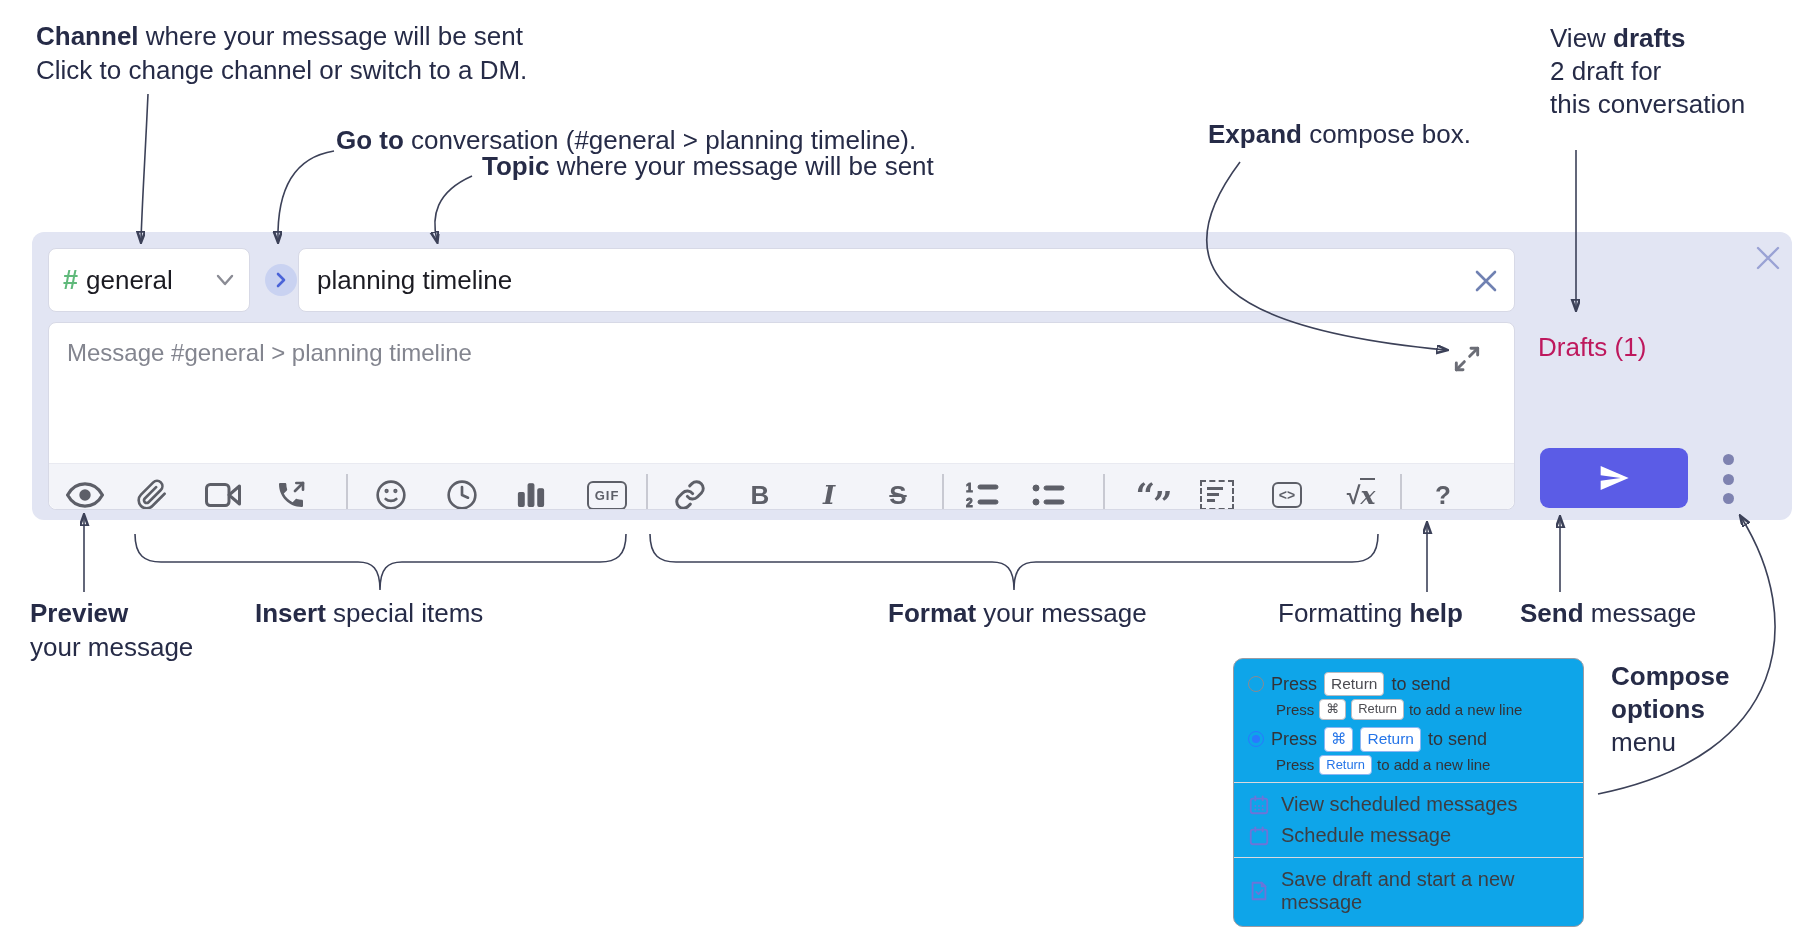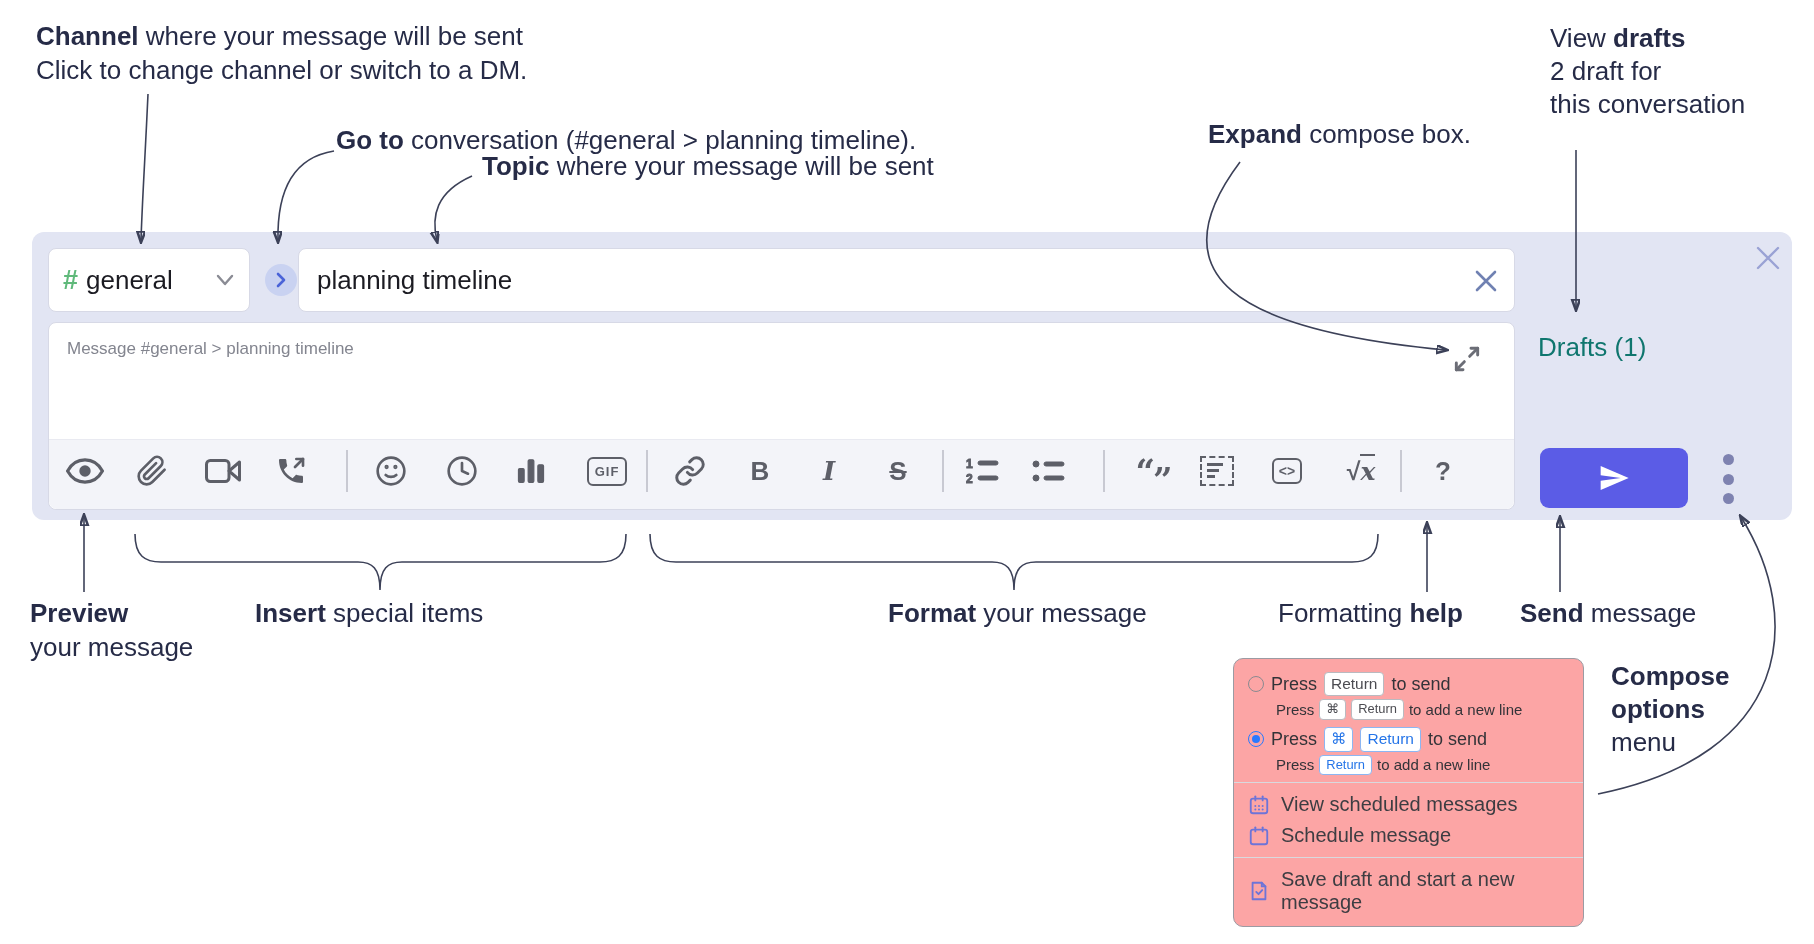--- a/index.html
+++ b/index.html
@@ -18,48 +18,48 @@
   .whitebox { position:absolute; background:#ffffff; border:1px solid #d7d9e6; border-radius:8px; }
   .chanbox { left:16px; top:16px; width:202px; height:64px; display:flex; align-items:center; padding:0 14px; gap:8px; }
   .hash { color:#5fb97a; font-size:27px; font-weight:700; }
   .chan-name { font-size:26px; color:#1b1b22; }
   .circlebtn { position:absolute; left:233px; top:32px; width:32px; height:32px; border-radius:50%;
                background:#c9d2f1; display:flex; align-items:center; justify-content:center; }
   .topicbox { left:266px; top:16px; width:1217px; height:64px; display:flex; align-items:center; }
   .topicbox input { border:none; outline:none; flex:1; font-size:26px; color:#1b1b22;
                     font-family:"Liberation Sans",sans-serif; padding:0 18px; background:transparent; }
   .msgbox { left:16px; top:90px; width:1467px; height:188px; overflow:hidden; }
-  .placeholder { position:absolute; left:18px; top:16px; font-size:17px; color:#83858f; }
-  .toolbar { position:absolute; left:0; bottom:0; width:100%; height:70px; background:#f3f4f9;
+  .placeholder { position:absolute; left:18px; top:16px; font-size:24px; color:#83858f; }
+  .toolbar { position:absolute; left:0; bottom:0; width:100%; height:46px; background:#f3f4f9;
              border-top:1px solid #e9eaf1; border-radius:0 0 8px 8px; }
   .ticon { position:absolute; top:0; height:62px; width:40px; display:flex; align-items:center;
            justify-content:center; color:#5d5f68; cursor:pointer; }
   .ticon svg { stroke:#5d5f68; }
   .tdivider { position:absolute; top:10px; width:2px; height:42px; background:#c8c9d2; }
   .tb-text { font-size:26px; font-weight:700; color:#5d5f68; }
   .gifbadge { border:2.5px solid #5d5f68; border-radius:6px; font-size:13px; font-weight:700;
               letter-spacing:1px; padding:5px 6px; color:#5d5f68; }
   .codebadge { border:2.5px solid #5d5f68; border-radius:6px; font-size:14px; font-weight:700;
                padding:3px 5px; color:#5d5f68; }
   .spoilerbadge { border:2.5px dashed #5d5f68; width:34px; height:30px; position:relative; }
   .spoilerbadge i { position:absolute; left:5px; height:3px; background:#5d5f68; }
   .sqrt { font-size:25px; font-weight:700; color:#5d5f68; }
   .sqrt .x { font-style:italic; border-top:2.5px solid #5d5f68; padding-top:1px; font-family:"DejaVu Serif",serif; font-weight:600;}
   .quoteglyph { font-family:"DejaVu Serif",serif; font-weight:700; font-size:34px; color:#5d5f68; letter-spacing:-2px; }
-  .drafts-link { position:absolute; left:1506px; top:100px; font-size:26px; color:#0f766e; cursor:pointer; }
+  .drafts-link { position:absolute; left:1506px; top:100px; font-size:26px; color:#be185d; cursor:pointer; }
   .sendbtn { position:absolute; left:1508px; top:216px; width:148px; height:60px; background:#5b5ce6;
              border-radius:9px; display:flex; align-items:center; justify-content:center; cursor:pointer; }
   .kebab { position:absolute; left:1684px; top:222px; width:24px; height:50px; display:flex;
            flex-direction:column; align-items:center; justify-content:space-between; cursor:pointer; }
   .kebab i { width:11px; height:11px; border-radius:50%; background:#7e82b0; }
   .closex { position:absolute; left:1722px; top:12px; width:28px; height:28px; cursor:pointer; }
   .clearx { position:absolute; right:14px; top:18px; width:28px; height:28px; cursor:pointer; }
   .expandico { position:absolute; left:1402px; top:20px; width:32px; height:32px; cursor:pointer; }
   
-  .menu { position:absolute; left:1233px; top:658px; width:351px; background:#fca5a5;
+  .menu { position:absolute; left:1233px; top:658px; width:351px; background:#0ea5e9;
           border:1.5px solid #9b9ba3; border-radius:10px; padding:10px 14px 8px 14px; z-index:4;
           font-size:18px; color:#333338; }
   .mrow { display:flex; align-items:center; gap:7px; margin:3px 0; white-space:nowrap; }
   .msub { margin-left:28px; font-size:15px; margin-top:1px; margin-bottom:7px; display:flex; align-items:center; gap:5px; white-space:nowrap;}
   kbd  { font-family:"Liberation Sans",sans-serif; display:inline-block; border:1px solid #b9bac0;
          border-radius:4px; padding:0 6px; background:#fff; color:#4c4c52; font-size:0.86em; line-height:1.45; }
   kbd.blue { border-color:#8cb6f2; color:#2575e8; }
   .radio { width:16px; height:16px; border-radius:50%; border:1.5px solid #8a8a90; flex:none; }
   .radio.sel { border-color:#2979ff; position:relative; }
   .radio.sel::after { content:""; position:absolute; left:2.5px; top:2.5px; width:8px; height:8px;

